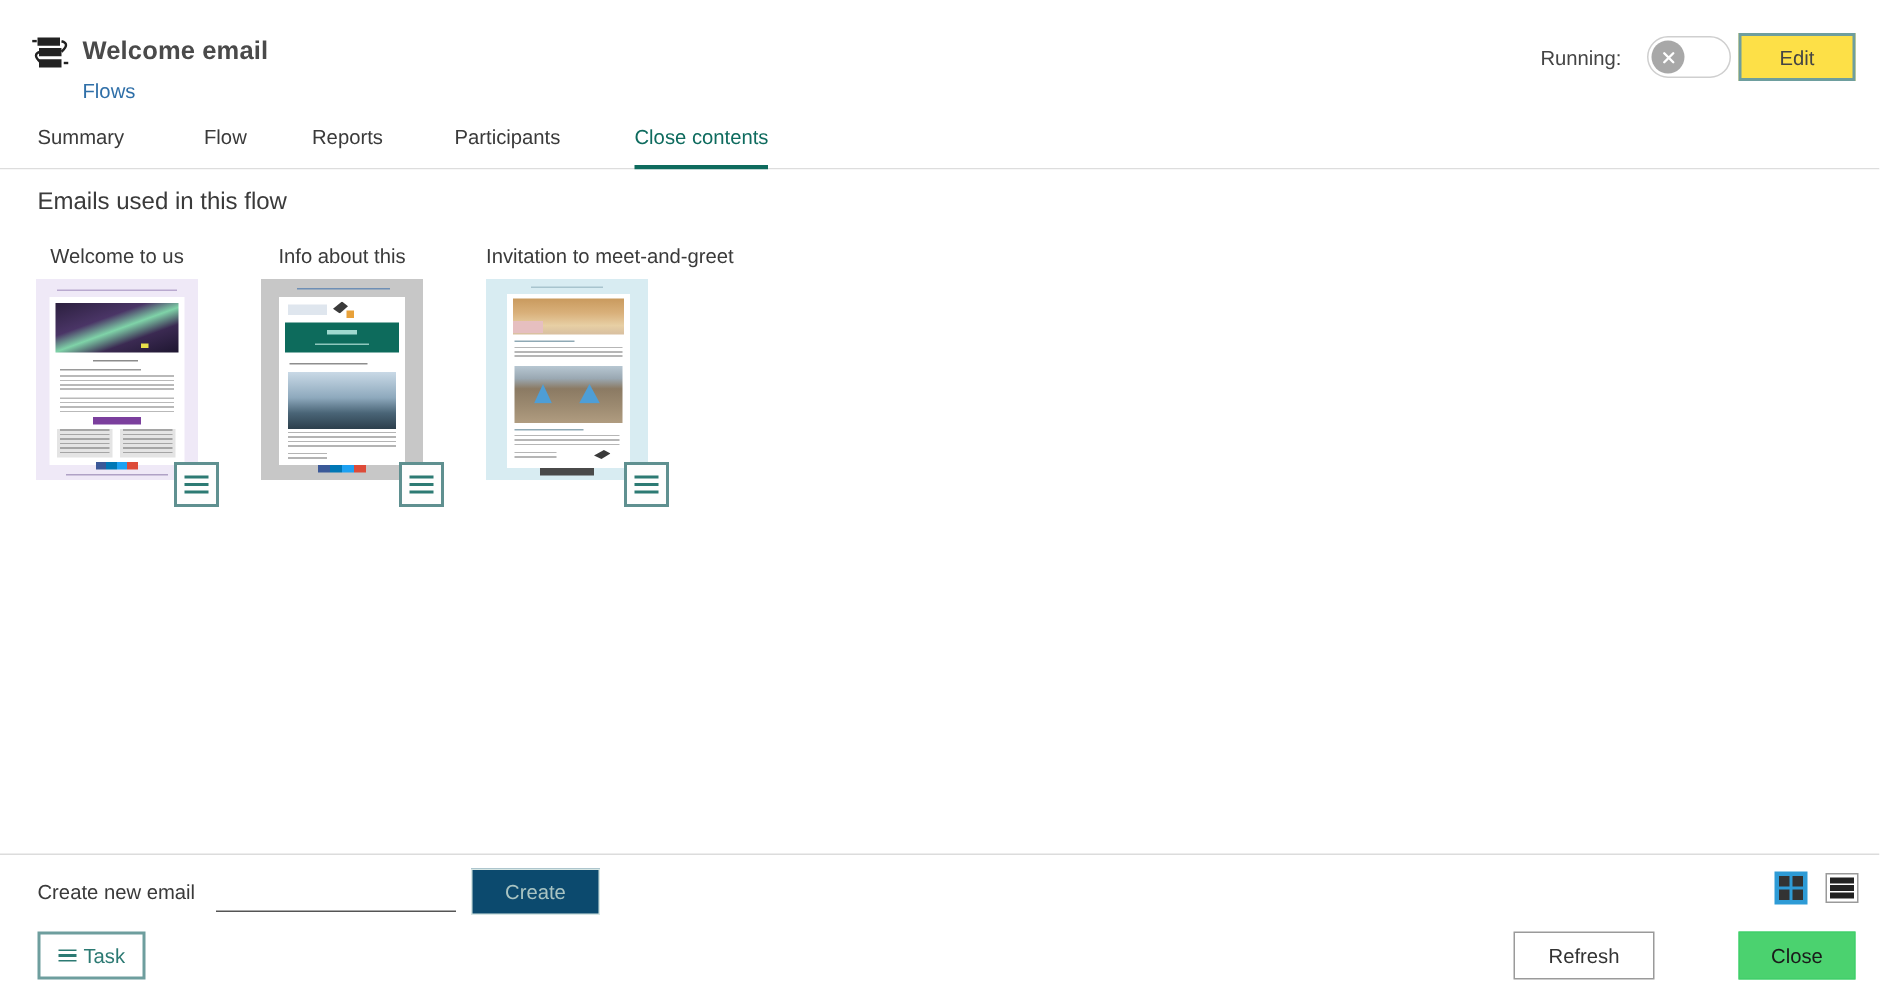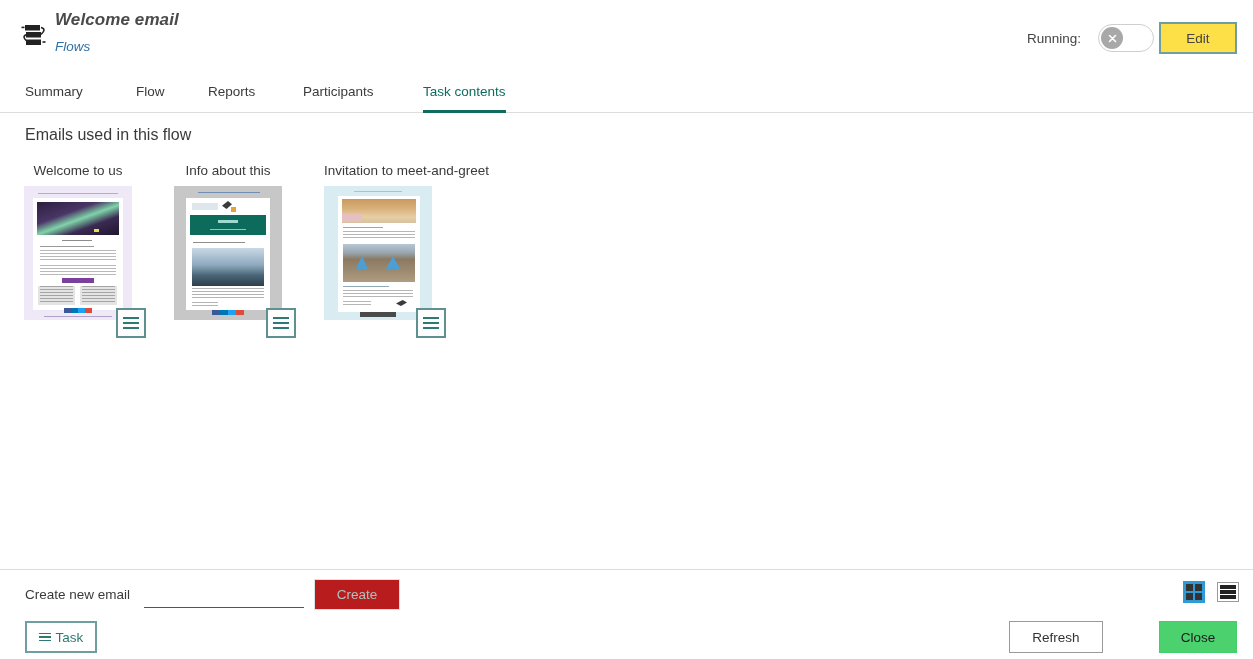--- a/index.html
+++ b/index.html
@@ -8,21 +8,21 @@
     font-family: "Liberation Sans", sans-serif;
     background: #ffffff;
     color: #333333;
     overflow: hidden;
   }
   .app { position: relative; width: 1253px; height: 659px; background:#fff; }
 
   
   .header { position: relative; height: 76px; }
   .flow-icon { position: absolute; left: 17px; top: 20px; width: 34px; height: 34px; }
-  .title-block { position: absolute; left: 55px; top: 10px; font-style: italic; }
+  .title-block { position: absolute; left: 55px; top: 24px; }
   .page-title { font-size: 17px; font-weight: bold; color: #4a4a4a; letter-spacing: .1px; }
   .breadcrumb-link { display:inline-block; margin-top: 9px; font-size: 13.5px; color: #2f6fa8; cursor: pointer; }
 
   .running-wrap { position: absolute; right: 99px; top: 24px; display:flex; align-items:center; gap:17px; }
   .running-label { font-size: 13.5px; color: #444; }
   .toggle { position: relative; width: 56px; height: 28px; border-radius: 14px;
             background: #ffffff; border: 1px solid #cfcfcf; cursor: pointer; }
   .toggle .knob { position:absolute; left: 2px; top: 2px; width: 22px; height: 22px;
             border-radius: 50%; background: #a8a8a8; display:flex; align-items:center; justify-content:center; }
   .toggle .knob svg { display:block; }
@@ -57,21 +57,21 @@
   .t-blk  { position:absolute; }
 
   
   .create-bar { position:absolute; left:0; right:0; bottom: 42px; height: 48px;
                 border-top: 1px solid #dcdcdc; }
   .create-label { position:absolute; left: 25px; top: 17px; font-size: 13.5px; color: #3a3a3a; }
   .create-input { position:absolute; left: 144px; top: 12px; width: 160px; height: 26px;
                   border: none; border-bottom: 1px solid #555; background: transparent;
                   font-family: inherit; font-size: 13.5px; color:#333; outline: none; }
   .create-btn { position:absolute; left: 314px; top: 9px; width: 86px; height: 31px;
-                border: 1px solid #d6e6e4; background: #b91c1c; color: #a9c4c2; font-size: 13.5px;
+                border: 1px solid #d6e6e4; background: #0c4a6e; color: #a9c4c2; font-size: 13.5px;
                 font-family: inherit; cursor: default; }
 
   .view-icons { position:absolute; right: 14px; top: 11px; display:flex; align-items:center; gap: 12px; }
   .icon-grid { width: 22px; height: 22px; background:#2e9bd6; padding:3px; cursor:pointer;
                display:grid; grid-template-columns: 1fr 1fr; grid-template-rows: 1fr 1fr; gap:2px; }
   .icon-grid span { background:#333; display:block; }
   .icon-list { width: 22px; height: 20px; border: 1px solid #9a9a9a; background:#fff; padding: 2px;
                display:flex; flex-direction:column; justify-content:space-between; cursor:pointer; }
   .icon-list span { display:block; height: 4px; background:#222; }
 
@@ -122,21 +122,21 @@
       </div>
     </div>
     <button class="edit-btn">Edit</button>
   </div>
 
   <div class="tabs">
     <div class="tab" style="left:25px">Summary</div>
     <div class="tab" style="left:136px">Flow</div>
     <div class="tab" style="left:208px">Reports</div>
     <div class="tab" style="left:303px">Participants</div>
-    <div class="tab active" style="left:423px">Task contents</div>
+    <div class="tab active" style="left:423px">Close contents</div>
   </div>
 
   <div class="content">
     <div class="section-label">Emails used in this flow</div>
 
     <div class="cards">
 
       <div class="card">
         <div class="card-title">Welcome to us</div>
         <div class="thumb-wrap">

